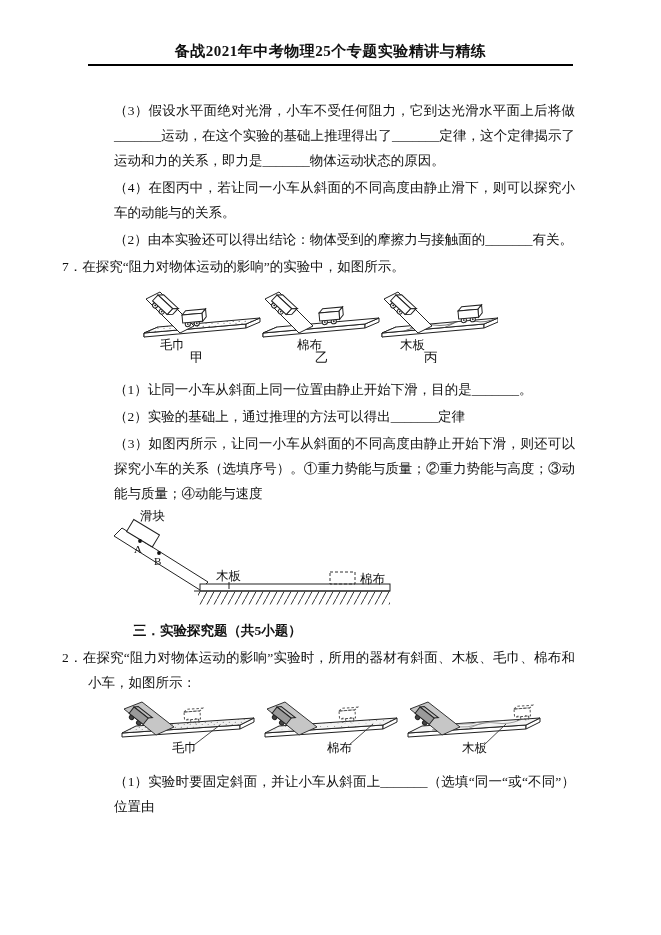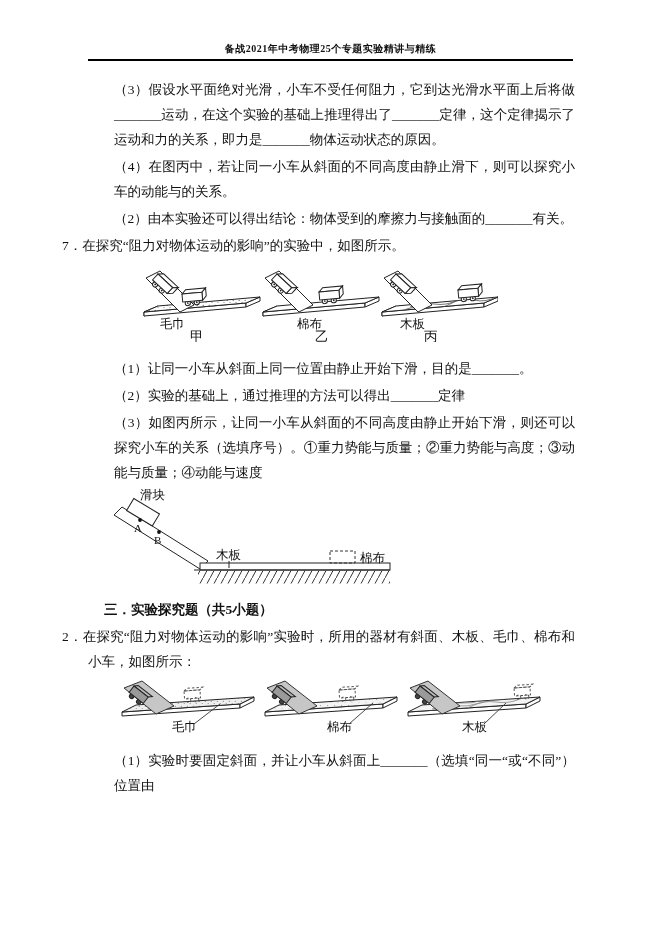--- a/index.html
+++ b/index.html
@@ -7,32 +7,32 @@
   .page {
     position:relative;
     width:661px; height:935px;
     background:#fff;
     font-family:"Liberation Serif","DejaVu Serif",serif;
     color:#111;
     overflow:hidden;
   }
   .header { margin:0 88px; padding-top:42px; border-bottom:2px solid #000; }
   .header-title {
-    text-align:center; font-size:10px; font-weight:bold;
+    text-align:center; font-size:15px; font-weight:bold;
     padding-bottom:3px; letter-spacing:0.5px; white-space:nowrap;
   }
   .body {
-    padding:16px 86px 0 88px;
+    padding:32px 86px 0 88px;
     font-size:13.5px; line-height:25px;
     text-align:justify;
   }
   .body p { margin:0 0 2px 0; }
   p.sub { margin-left:26px; }
   p.num { text-indent:-26px; }
-  p.heading { margin-left:16px; font-weight:bold; }
+  p.heading { margin-left:45px; font-weight:bold; }
   figure { display:block; }
   .fig1 { margin:4px 0 6px 54px; }
   .fig2 { margin:2px 0 2px 24px; }
   .fig3 { margin:6px 0 2px 32px; }
   svg text.fl  { font-size:12.5px; font-family:"Liberation Serif","DejaVu Serif",serif; fill:#111; }
   svg text.fl2 { font-size:13.5px; font-family:"Liberation Serif","DejaVu Serif",serif; fill:#111; }
   svg text.fab { font-size:11px;  font-family:"Liberation Serif","DejaVu Serif",serif; fill:#111; }
 </style>
 </head>
 <body>

